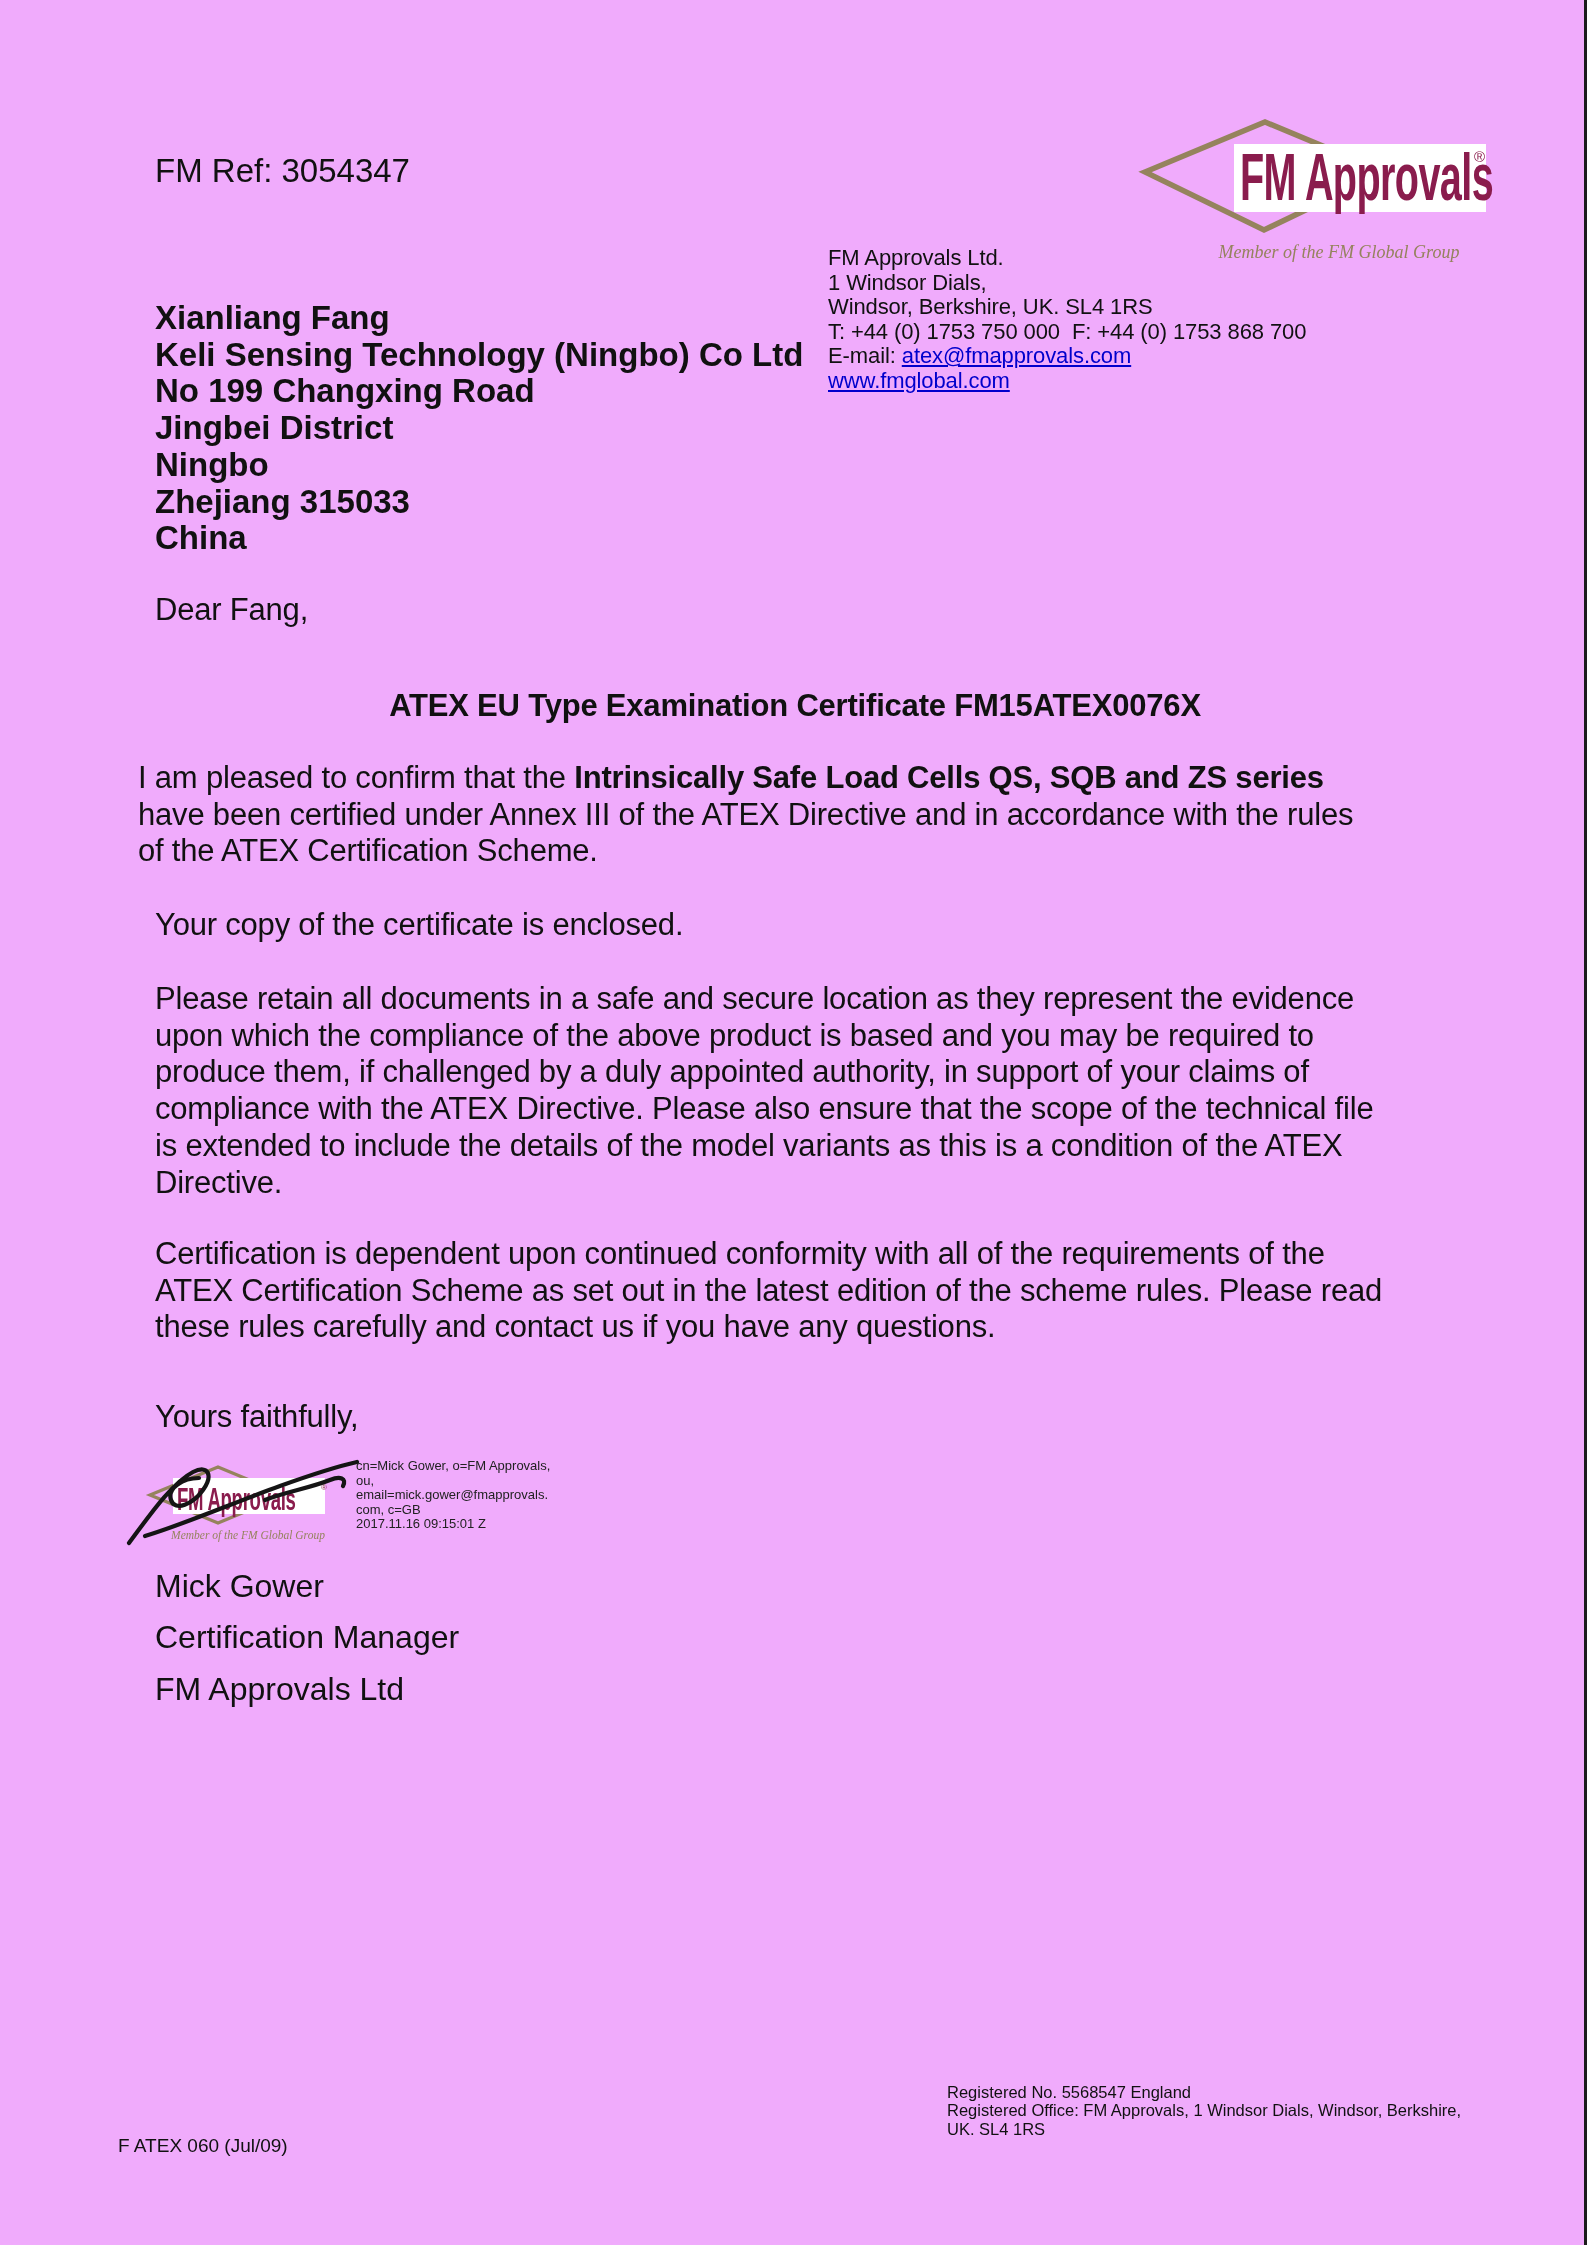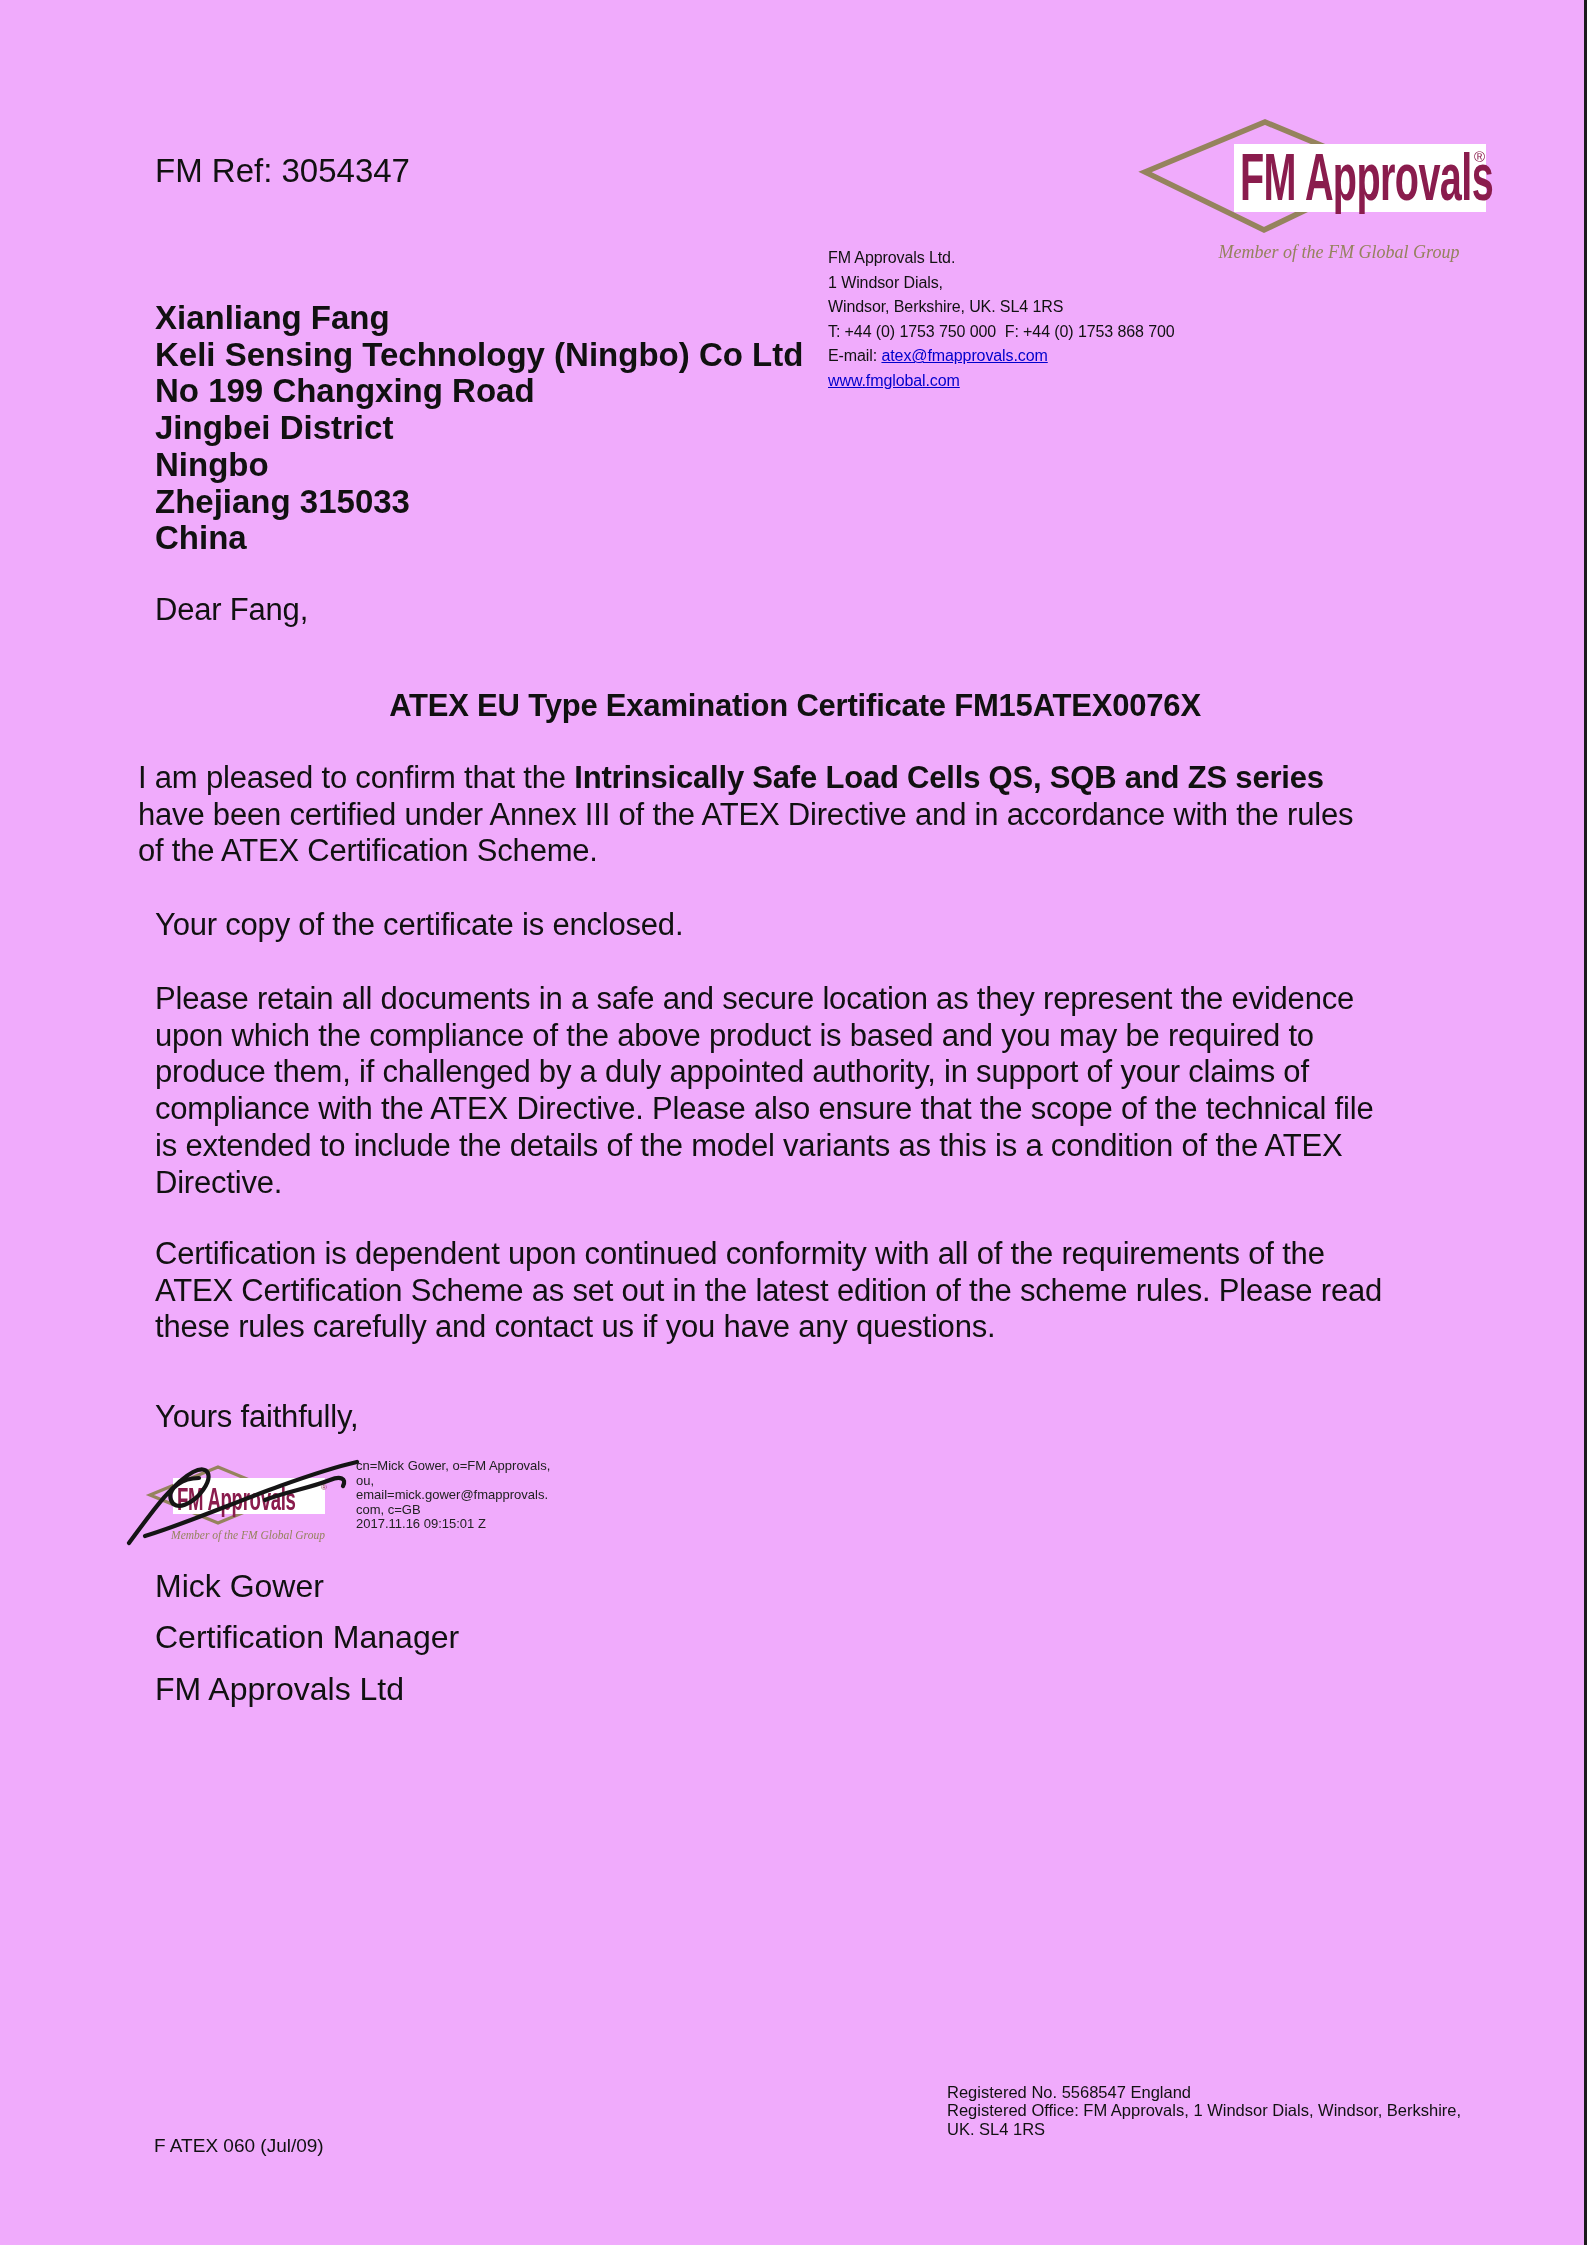--- a/index.html
+++ b/index.html
@@ -14,26 +14,26 @@
     box-sizing:border-box;
   }
   .abs{position:absolute;}
   .pre{white-space:pre-line;}
   .prewrap{white-space:pre-wrap;}
   .b{font-weight:bold;}
   .body-text{font-size:31px;line-height:36.7px;letter-spacing:-0.2px;}
   .ref-text{font-size:33px;}
   .recipient{font-size:33px;line-height:36.7px;font-weight:bold;}
   .subject{font-size:31px;font-weight:bold;text-align:center;width:1280px;letter-spacing:-0.2px;}
-  .company{font-size:16px;line-height:24.6px;letter-spacing:-0.1px;}
+  .company{font-size:22px;line-height:24.6px;letter-spacing:-0.1px;}
   .company a{color:#0000CC;text-decoration:underline;cursor:pointer;}
   .sig-digital{font-size:13px;line-height:14.6px;color:#222;}
   .name-line{font-size:32px;}
   .footer-reg{font-size:16.5px;line-height:18.4px;}
-  .footer-form{font-size:19px;margin-left:36px;}
+  .footer-form{font-size:19px;}
   sup.ord{font-size:0.58em;vertical-align:super;line-height:0;}
   .date-val{margin-left:14px;}
 </style>
 </head>
 <body>
 
 <div class="page">
 
   <div class="abs ref-text" style="left:155px;top:152px;">FM Ref: 3054347</div>
 

